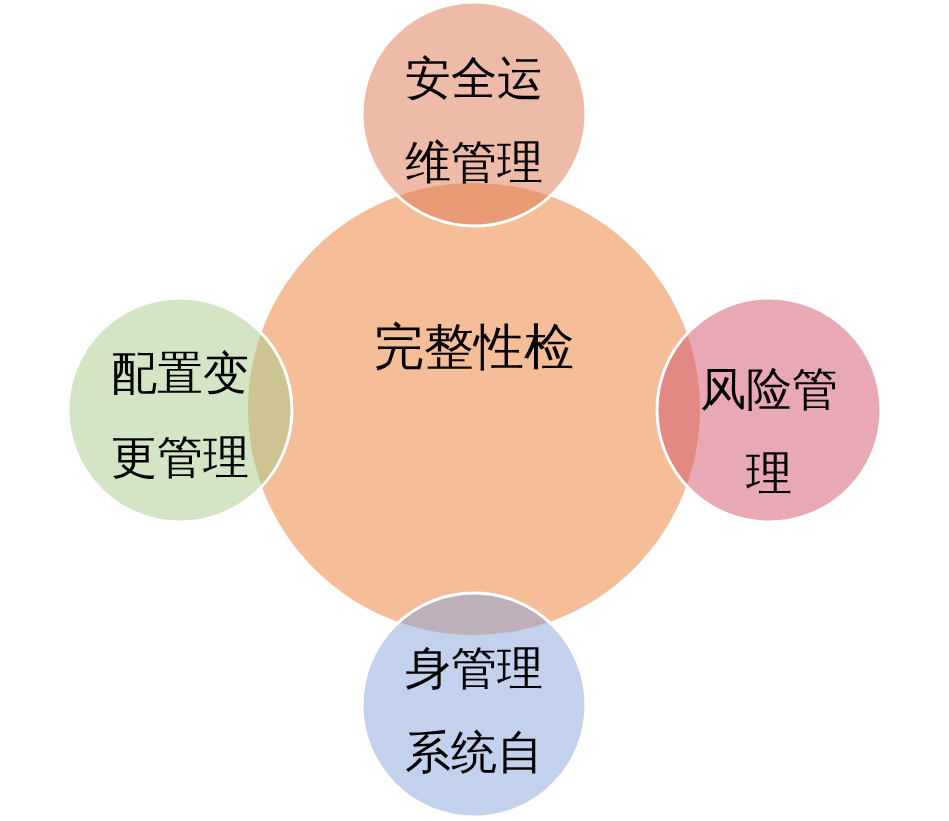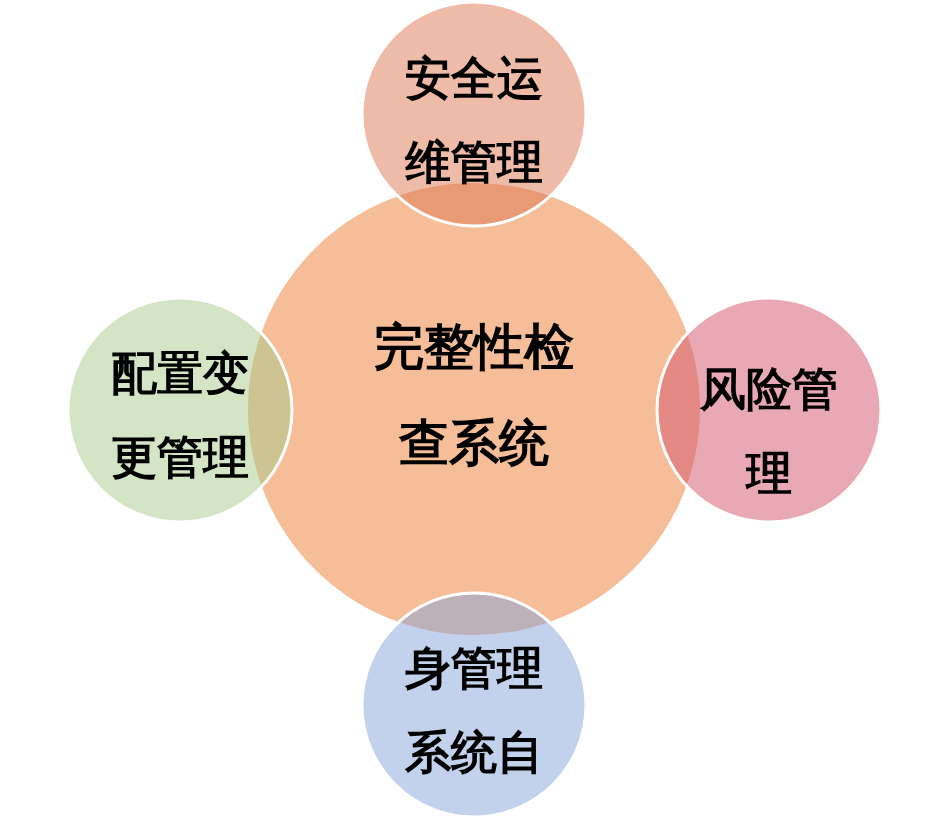--- a/index.html
+++ b/index.html
@@ -1,39 +1,38 @@
 <!DOCTYPE html>
 <html><head>
 <meta charset="utf-8">
 <style>
   html, body { margin:0; padding:0; background:#ffffff; }
   body { width:949px; height:821px; position:relative; overflow:hidden;
          font-family:"DejaVu Sans","Liberation Sans",sans-serif; }
   svg.diagram { position:absolute; left:0; top:0; }
   .label { position:absolute; text-align:center; color:#000; line-height:1; }
-  .label span { display:block;font-weight:bold; }
+  .label span { display:block; }
   .small { font-size:46px; }
   .small span + span { margin-top:38px; }
   .big { font-size:50px; }
   .big span + span { margin-top:46px; }
 </style>
 </head>
 <body>
 
 <svg class="diagram" width="949" height="821" viewBox="0 0 949 821">
   <circle cx="474" cy="409" r="226" fill="#F5BD98"></circle>
   <circle cx="474" cy="114" r="112" fill="rgba(220,120,80,0.5)" stroke="#ffffff" stroke-width="3"></circle>
   <circle cx="180" cy="410" r="112" fill="rgba(167,203,139,0.5)" stroke="#ffffff" stroke-width="3"></circle>
   <circle cx="769" cy="410" r="112" fill="rgba(209,83,107,0.5)" stroke="#ffffff" stroke-width="3"></circle>
   <circle cx="474" cy="705" r="112" fill="rgba(133,163,217,0.5)" stroke="#ffffff" stroke-width="3"></circle>
 </svg>
 
 <div class="label big" style="left:274px; top:322px; width:400px;">
   <span>完整性检</span>
-  <span>查系统</span>
 </div>
 
 <div class="label small" style="left:374px; top:55px; width:200px;">
   <span>安全运</span>
   <span>维管理</span>
 </div>
 
 <div class="label small" style="left:80px; top:350px; width:200px;">
   <span>配置变</span>
   <span>更管理</span>

